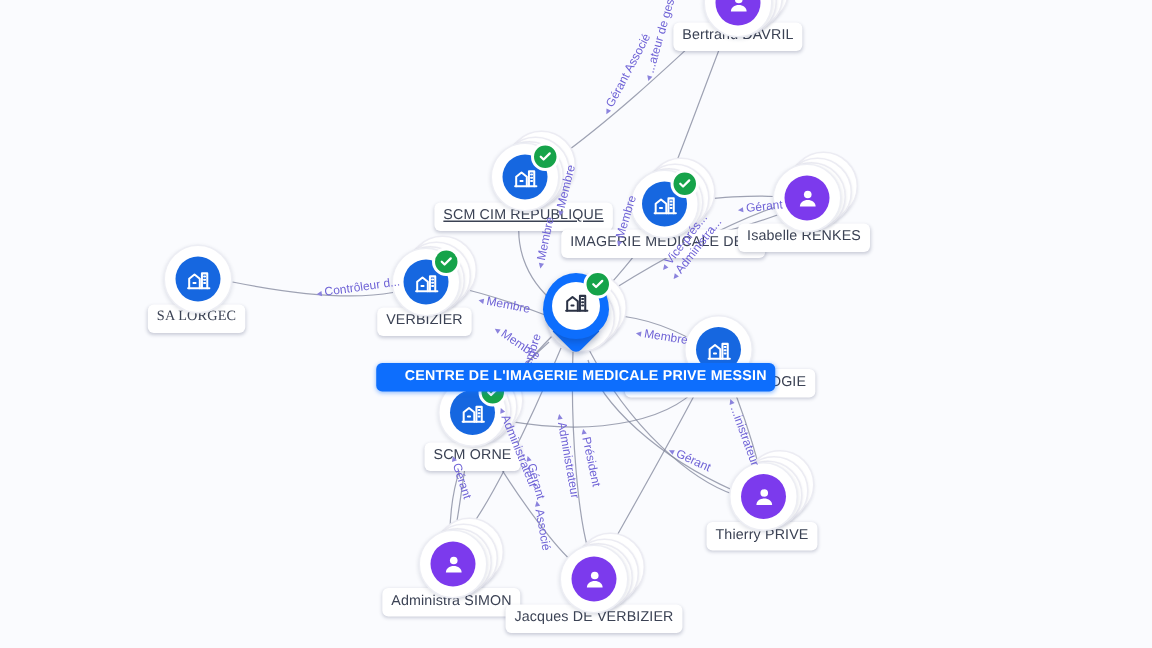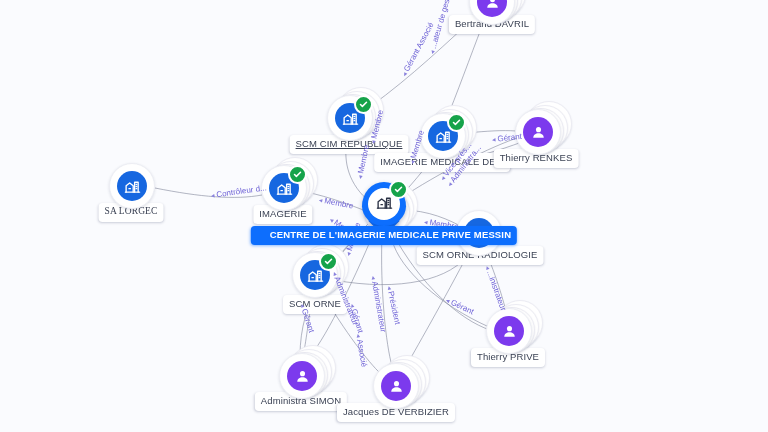--- a/index.html
+++ b/index.html
@@ -353,26 +353,26 @@
           <div class="inner person">
             <svg width="17" height="17" viewBox="0 0 24 24" fill="#ffffff">
               <circle cx="12" cy="8" r="3.6"></circle>
               <path d="M4.6 19.4c0-4 3.4-6.2 7.4-6.2s7.4 2.2 7.4 6.2z"></path>
             </svg>
           </div>
         </div>
       </div>
     </div>
   <div id="labels">
-      <div class="lbl sel" style="left: 384px; top: 226px; padding-left: 19px;">CENTRE DE L'IMAGERIE MEDICALE PRIVE MESSIN</div>
+      <div class="lbl sel" style="left: 384px; top: 242px; padding-left: 19px;">CENTRE DE L'IMAGERIE MEDICALE PRIVE MESSIN</div>
       <div class="lbl" style="left: 349px; top: 135px; text-decoration: underline;">SCM CIM REPUBLIQUE</div>
       <div class="lbl" style="left: 442px; top: 153px;">IMAGERIE MEDICALE DE...</div>
-      <div class="lbl" style="left: 283px; top: 205px;">IMAGERIE</div>
+      <div class="lbl" style="left: 283px; top: 205px;">VERBIZIER</div>
       <div class="lbl" style="left: 131px; top: 203px; font-family: Liberation Serif, serif;">SA LORGEC</div>
       <div class="lbl" style="left: 480px; top: 246px;">SCM ORNE RADIOLOGIE</div>
       <div class="lbl" style="left: 315px; top: 295px;">SCM ORNE</div>
-      <div class="lbl" style="left: 536px; top: 149px;">Thierry RENKES</div>
+      <div class="lbl" style="left: 536px; top: 149px;">Isabelle RENKES</div>
       <div class="lbl" style="left: 492px; top: 15px;">Bertrand DAVRIL</div>
       <div class="lbl" style="left: 508px; top: 348px;">Thierry PRIVE</div>
       <div class="lbl" style="left: 301px; top: 392px;">Administra SIMON</div>
       <div class="lbl" style="left: 396px; top: 403px;">Jacques DE VERBIZIER</div>
     </div>
 </div>
 
 </body></html>

